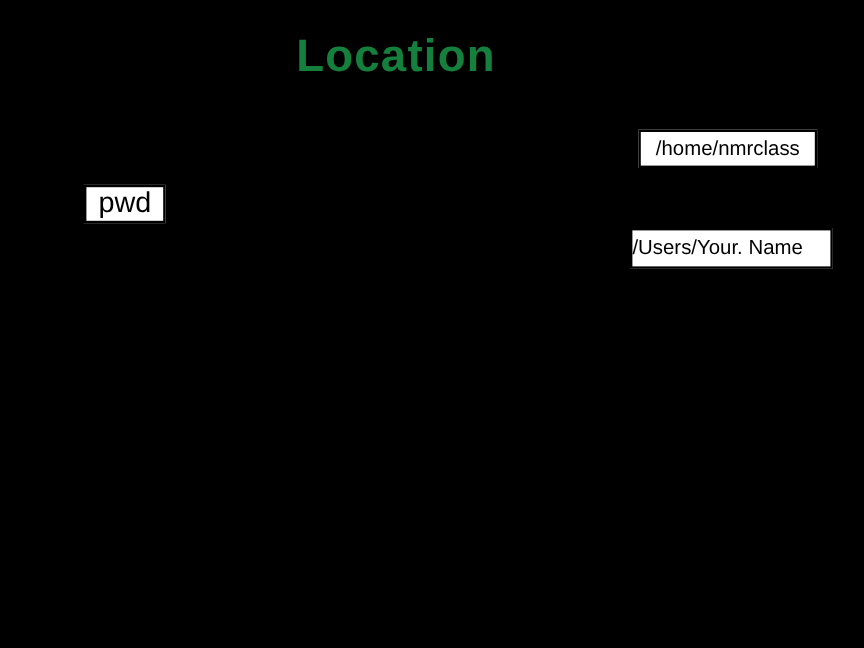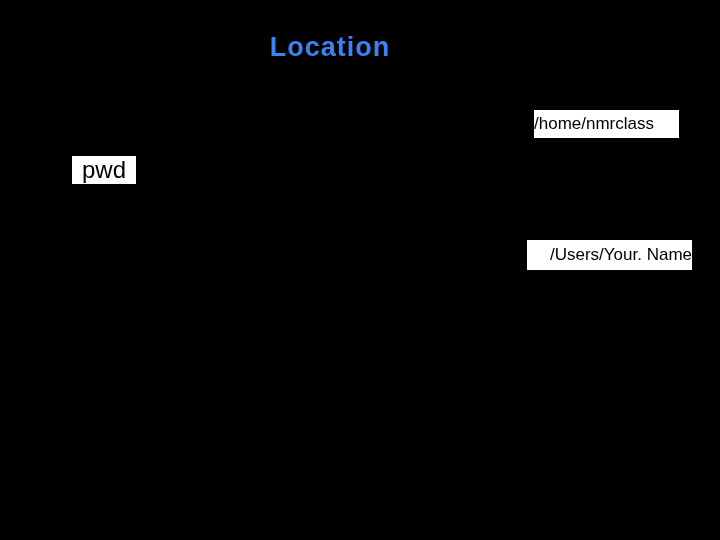--- a/index.html
+++ b/index.html
@@ -17,22 +17,22 @@
     width: 720px;
     height: 540px;
   }
   .title-bar {
     position: absolute;
     left: 35px;
     top: 12px;
     width: 590px;
     height: 70px;
     background: #000;
-    color: #3b82f6;
-    font-size: 27px;
+    color: #15803d;
+    font-size: 38px;
     font-weight: bold;
     text-align: center;
     line-height: 70px;
     letter-spacing: 1px;
   }
   .type-label {
     position: absolute;
     left: 48px;
     top: 108px;
     font-size: 30px;
@@ -59,40 +59,39 @@
   .home-box {
     position: absolute;
     left: 532px;
     top: 108px;
     width: 145px;
     height: 28px;
     border: 2px solid #000;
     background: #fff;
     font-size: 17px;
     line-height: 28px;
-    text-align: left;
+    text-align: center;
   }
   .or-text {
     position: absolute;
     left: 590px;
     top: 152px;
     font-size: 20px;
   }
   .users-box {
     position: absolute;
     left: 525px;
     top: 190px;
     width: 165px;
     height: 30px;
     border: 2px solid #000;
     background: #fff;
     font-size: 17px;
     line-height: 30px;
-    text-align: right;
-    margin-top: 48px;
+    text-align: left;
   }
   .shows-block {
     position: absolute;
     left: 0;
     top: 268px;
     width: 720px;
     text-align: center;
     font-size: 28px;
     line-height: 1.25;
   }

